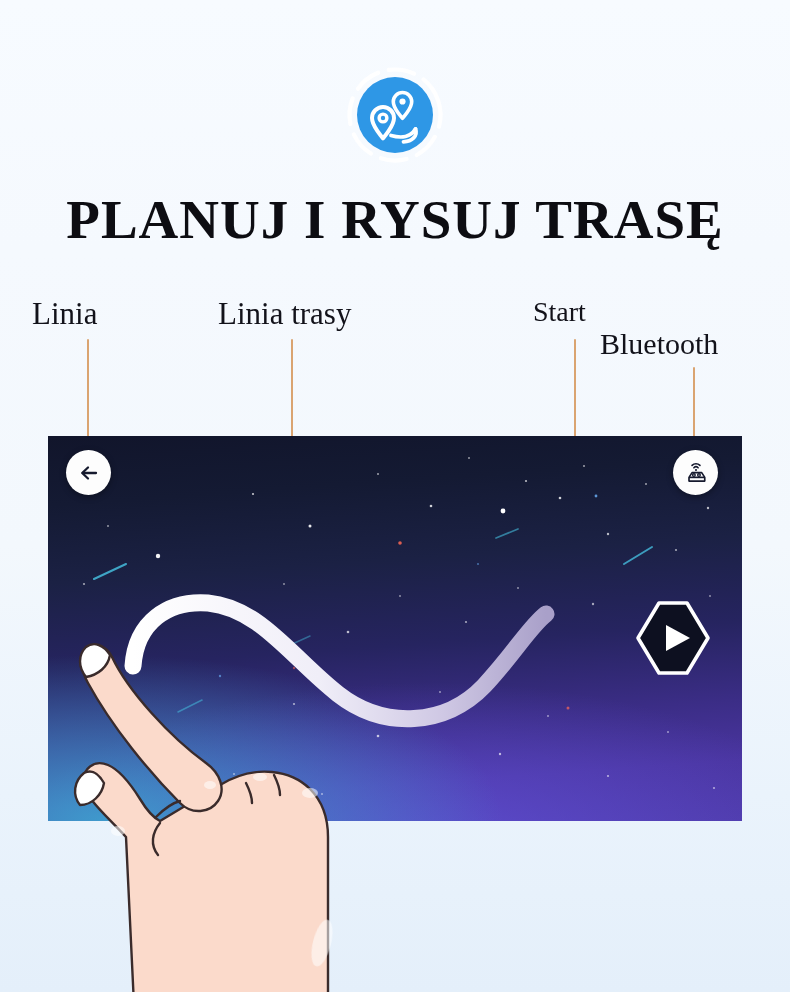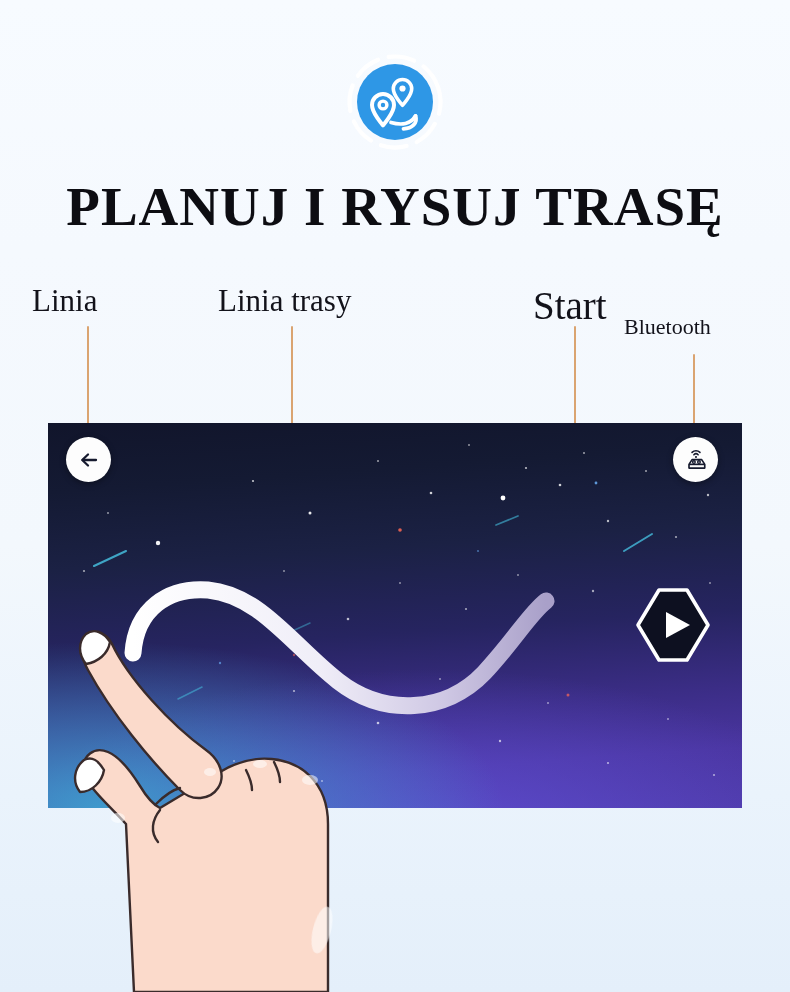--- a/index.html
+++ b/index.html
@@ -1,40 +1,40 @@
 <!DOCTYPE html>
 <html><head>
 <meta charset="utf-8">
 <style>
   html,body{margin:0;padding:0;}
   body{
     width:790px;height:992px;position:relative;overflow:hidden;
     font-family:"Liberation Serif",serif;
     background:linear-gradient(180deg,#f7fbff 0%,#f5f9fe 25%,#f3f8fd 55%,#eaf3fc 80%,#e4effa 100%);
   }
-  .page{position:absolute;inset:0;}
+  .page{position:absolute;inset:0;margin-top:13px;}
 
   
   .logo-wrap{position:absolute;left:0;right:0;top:52px;display:flex;justify-content:center;}
   .logo{width:100px;height:100px;display:block;}
 
   
   .title{
     position:absolute;left:0;right:0;top:176px;text-align:center;
     font-size:55px;line-height:62px;letter-spacing:1px;
     color:#0d0d12;font-family:"Liberation Serif",serif;font-weight:700;
     white-space:nowrap;
   }
 
   
   .lbl{position:absolute;font-family:"Liberation Serif",serif;color:#12121a;white-space:nowrap;}
   .lbl-wstecz{left:32px;top:283px;font-size:31px;}
   .lbl-linia{left:218px;top:283px;font-size:31px;}
-  .lbl-start{left:533px;top:283px;font-size:39px;}
-  .lbl-bt{left:624px;top:314px;font-size:22px;}
+  .lbl-start{left:533px;top:283px;font-size:28px;}
+  .lbl-bt{left:600px;top:314px;font-size:30px;}
 
   
   .leaders{position:absolute;left:0;top:0;width:790px;height:992px;pointer-events:none;}
 
   
   .screen{
     position:absolute;left:48px;top:423px;width:694px;height:385px;overflow:hidden;
     background:
       radial-gradient(120% 90% at 8% 100%, rgba(60,170,210,0.85) 0%, rgba(60,170,210,0.0) 48%),
       radial-gradient(110% 80% at 55% 108%, rgba(96,80,215,0.80) 0%, rgba(96,80,215,0.0) 55%),

